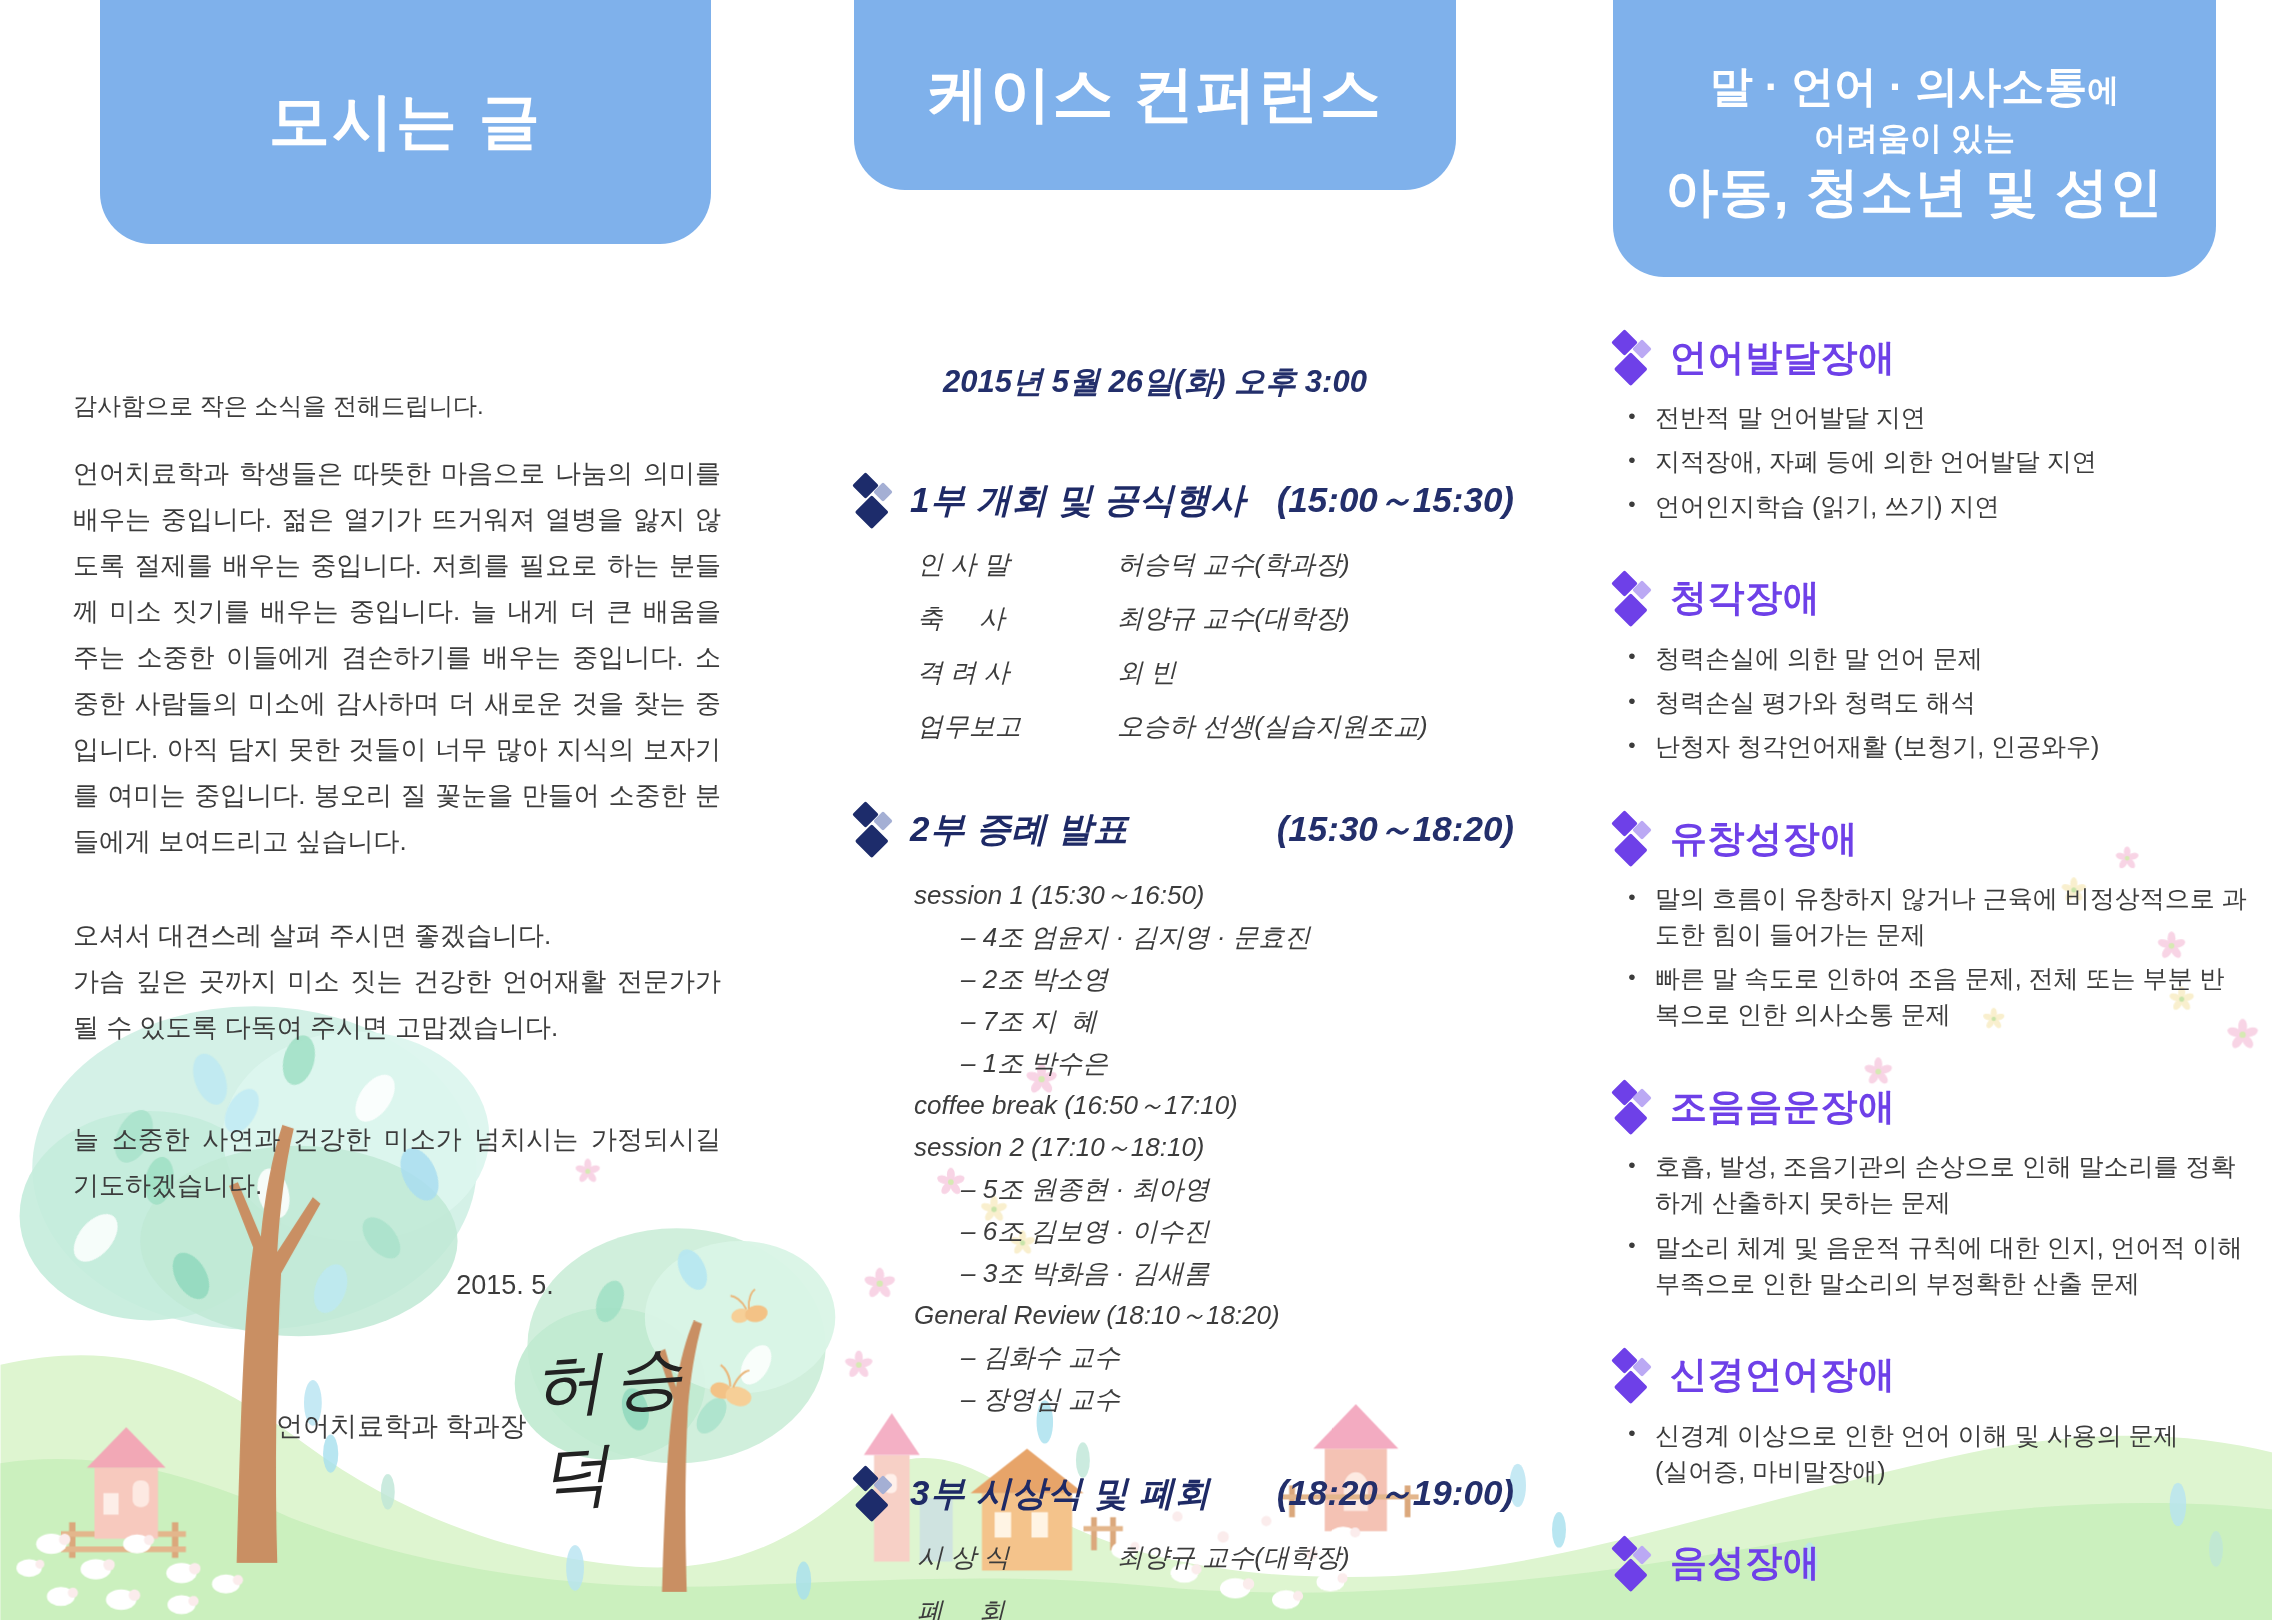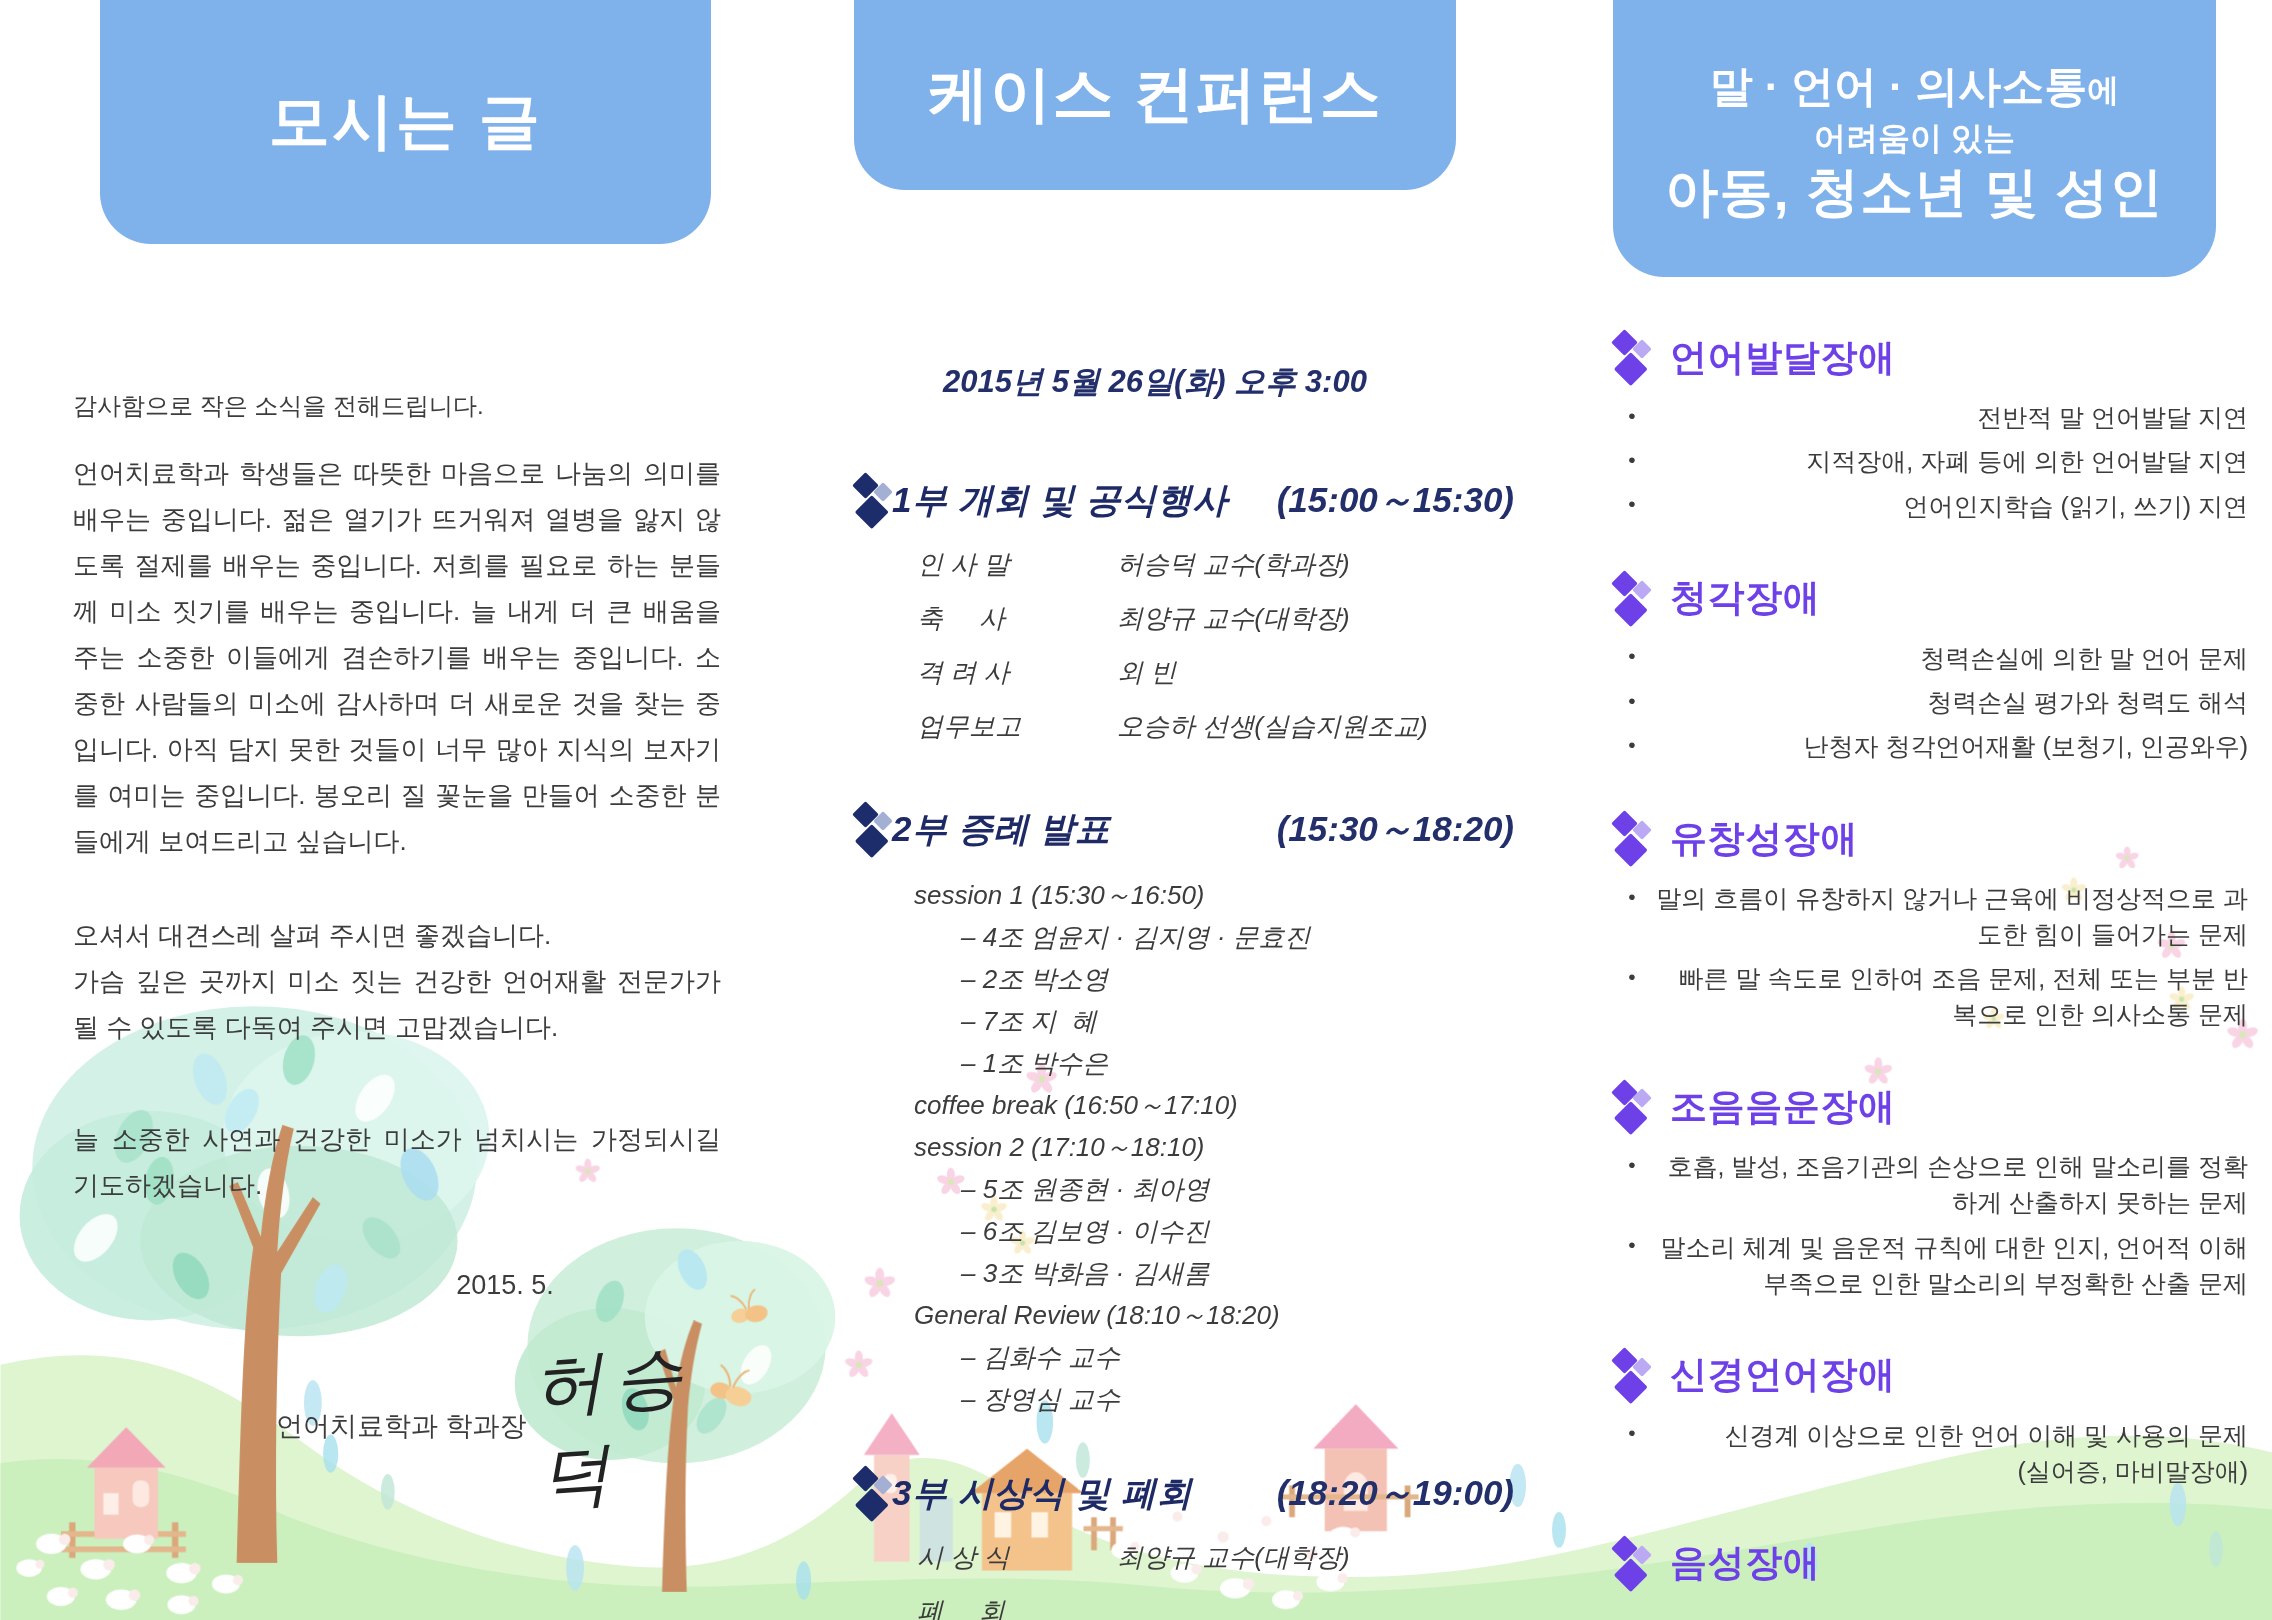--- a/index.html
+++ b/index.html
@@ -50,42 +50,42 @@
   .dia .d1{width:19px;height:19px;left:1.9px;top:3.2px;}
   .dia .d2{width:14px;height:14px;left:22px;top:12px;}
   .dia .d3{width:23.5px;height:23.5px;left:5.7px;top:27px;}
   .dia.navy .d1,.dia.navy .d3{background:#1d2c6b;}
   .dia.navy .d2{background:#a4afd4;}
   .dia.purple .d1,.dia.purple .d3{background:#6e40e8;}
   .dia.purple .d2{background:#bba9f4;}
   
   .datetime{font-size:31px;font-weight:bold;color:#232f6b;text-align:center;width:602px;margin-top:103px;}
   .part{margin-top:0;}
-  .part-h{display:flex;align-items:center;margin-top:0;}
+  .part-h{display:flex;align-items:center;gap:18px;margin-top:0;}
   .part-h .ttl{font-size:35px;font-weight:bold;color:#1e2a66;letter-spacing:0.6px;white-space:pre;}
   .part-h .time{font-size:35px;font-weight:bold;color:#232f6b;margin-left:auto;white-space:pre;}
   #part1 .part-h{margin-top:70px;}
   #part2 .part-h{margin-top:58px;}
   #part3 .part-h{margin-top:46px;}
   .prow{display:flex;padding-left:63px;margin-top:19px;font-size:26px;}
   .prow .lbl{width:200px;white-space:pre;}
   .prow .val{white-space:pre;}
   .sched{margin-top:16.5px;}
   .sline{font-size:26px;line-height:42px;white-space:pre;}
   .sline.sess{padding-left:60px;}
   .sline.team{padding-left:107px;}
   
   .svc{margin-top:47px;}
   .svc:first-child{margin-top:58px;}
   .svc-h{display:flex;align-items:center;gap:19px;}
   .svc-h .ttl{font-size:37px;font-weight:bold;color:#6e40e8;letter-spacing:0.6px;white-space:pre;}
   ul.blt{list-style:none;margin:14px 0 0 0;padding:0;}
   ul.blt li{
     position:relative;font-size:25px;line-height:36px;color:#3c3c3c;
-    padding-left:42px;margin-top:8.3px;white-space:pre-line;text-align:right;
+    padding-left:42px;margin-top:8.3px;white-space:pre-line;
   }
   ul.blt li::before{content:"•";position:absolute;left:15.2px;top:-1.3px;font-size:21px;color:#3c3c3c;}
 </style>
 </head>
 <body>
 
 <svg class="bg" width="2273" height="1620" viewBox="0 0 3579 2552" aria-hidden="true">
 
   <path d="M0,2150 C200,2105 330,2165 480,2275 C650,2400 830,2455 1000,2468
     C1160,2478 1260,2420 1355,2335 C1435,2268 1525,2298 1605,2358 C1710,2432 1855,2468 2005,2480

